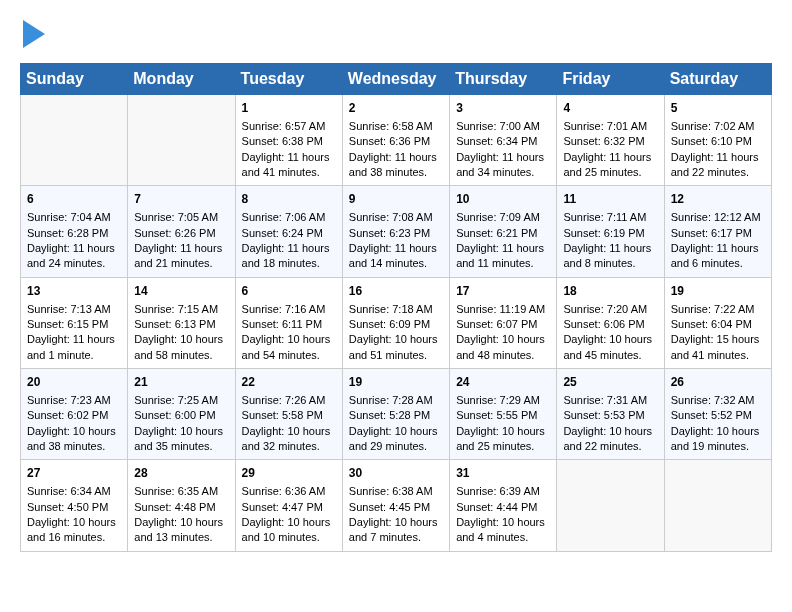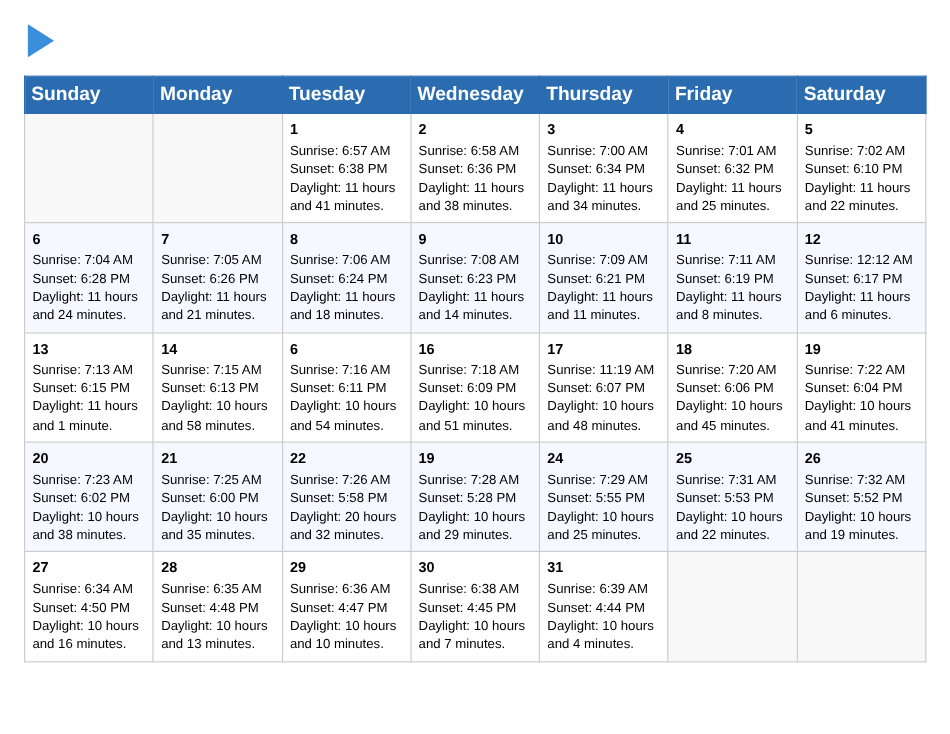--- a/index.html
+++ b/index.html
@@ -229,41 +229,41 @@
         <td>
           <span class="day-num">18</span>
           <div>Sunrise: 7:20 AM</div>
           <div>Sunset: 6:06 PM</div>
           <div>Daylight: 10 hours and 45 minutes.</div>
         </td>
         <td>
           <span class="day-num">19</span>
           <div>Sunrise: 7:22 AM</div>
           <div>Sunset: 6:04 PM</div>
-          <div>Daylight: 10 hours and 41 minutes.</div>
+          <div>Daylight: 15 hours and 41 minutes.</div>
         </td>
       </tr>
       <tr>
         <td>
           <span class="day-num">20</span>
           <div>Sunrise: 7:23 AM</div>
           <div>Sunset: 6:02 PM</div>
           <div>Daylight: 10 hours and 38 minutes.</div>
         </td>
         <td>
           <span class="day-num">21</span>
           <div>Sunrise: 7:25 AM</div>
           <div>Sunset: 6:00 PM</div>
           <div>Daylight: 10 hours and 35 minutes.</div>
         </td>
         <td>
           <span class="day-num">22</span>
           <div>Sunrise: 7:26 AM</div>
           <div>Sunset: 5:58 PM</div>
-          <div>Daylight: 20 hours and 32 minutes.</div>
+          <div>Daylight: 10 hours and 32 minutes.</div>
         </td>
         <td>
           <span class="day-num">19</span>
           <div>Sunrise: 7:28 AM</div>
           <div>Sunset: 5:28 PM</div>
           <div>Daylight: 10 hours and 29 minutes.</div>
         </td>
         <td>
           <span class="day-num">24</span>
           <div>Sunrise: 7:29 AM</div>

